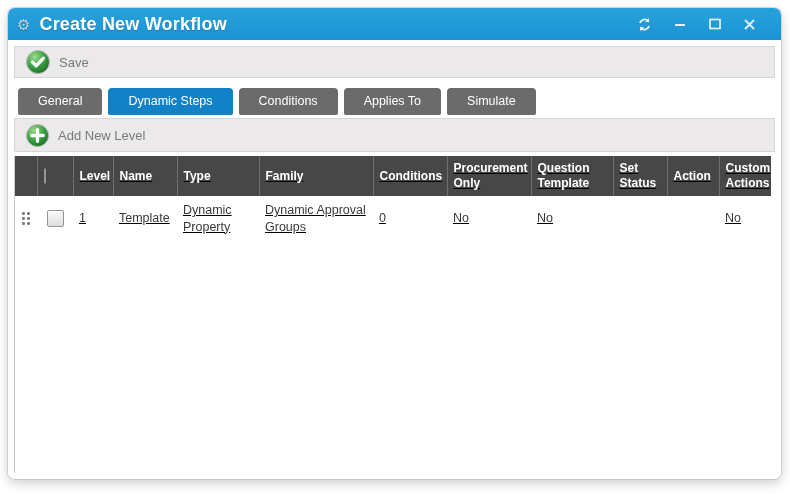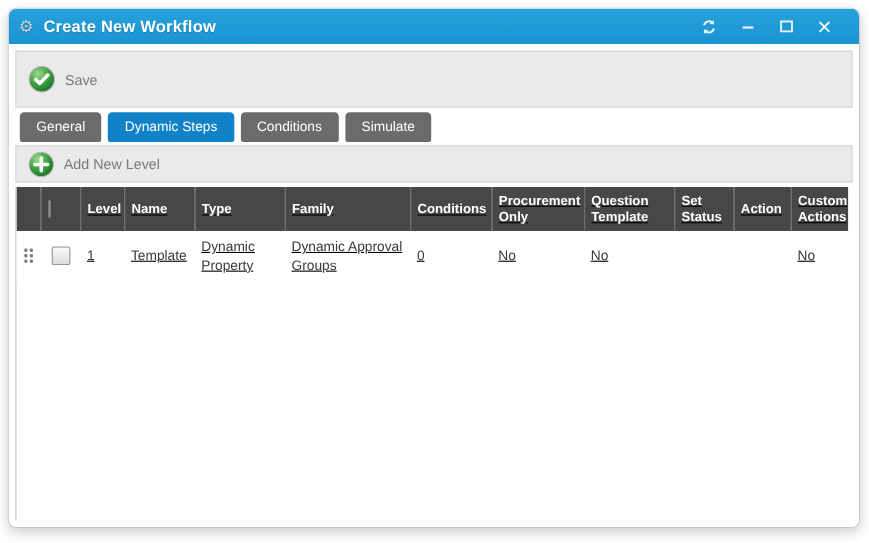--- a/index.html
+++ b/index.html
@@ -12,41 +12,41 @@
     position:absolute;left:8px;top:8px;width:773px;height:471px;
     background:#fff;border-radius:7px;overflow:hidden;
     box-shadow:0 0 0 1px rgba(150,165,175,.38), 0 4px 12px rgba(0,0,0,.20);
   }
   
   .titlebar{
     height:32px;background:linear-gradient(180deg,#27a2db 0%,#1b93d3 100%);
     display:flex;align-items:center;padding:0 12px 0 9px;
   }
   .gear{font-size:15px;line-height:1;color:#c7d1d8;text-shadow:0 1px 1px rgba(0,0,0,.25);}
-  .title{color:#fff;font-weight:bold;font-size:15px;margin-left:9px;flex:1;
+  .title{color:#fff;font-weight:bold;font-size:18px;margin-left:9px;flex:1;
          text-shadow:0 1px 1px rgba(0,0,0,.18);letter-spacing:.2px;}
   .controls{display:flex;align-items:center;gap:20px;margin-right:12px;}
   .ctrl{width:15px;height:15px;display:flex;align-items:center;justify-content:center;cursor:pointer;}
   .ctrl svg{display:block;}
   
   .content{position:absolute;top:32px;left:0;right:0;bottom:0;background:#fff;
            padding:6px;display:flex;flex-direction:column;box-sizing:border-box;}
   .toolbar{
     background:#ebe9e9;border:1px solid #d8d5d5;display:flex;align-items:center;
     padding:0 10px;box-sizing:border-box;flex:none;
   }
-  .toolbar.save-bar{height:52px;margin-bottom:4px;}
+  .toolbar.save-bar{height:32px;margin-bottom:10px;}
   .toolbar.level-bar{height:34px;margin-bottom:4px;}
   .tbbtn{display:flex;align-items:center;gap:8px;color:#7a7a7a;font-size:13px;cursor:pointer;}
   .tbbtn + .tbbtn{margin-left:20px;}
   .tbbtn svg{display:block;}
   
   .tabbar{display:flex;gap:6px;padding-left:4px;margin-bottom:3px;flex:none;}
   .tab{
-    height:27px;line-height:27px;padding:0 15px;background:#6b6b6b;color:#fff;
+    height:27px;line-height:27px;padding:0 20px;background:#6b6b6b;color:#fff;
     font-size:12.5px;border-radius:4px 4px 2px 2px;cursor:pointer;white-space:nowrap;text-align:right;
   }
   .tab.active{background:#1182c8;}
   
   .grid{flex:1;border-left:1px solid #c7c7c7;overflow:hidden;}
   table{border-collapse:collapse;table-layout:fixed;width:756px;text-decoration:underline;}
   thead th{
     background:#474747;color:#fff;font-size:12px;font-weight:600;text-align:left;
     vertical-align:middle;padding:3px 6px;height:40px;box-sizing:border-box;
     border-right:1px solid #6f6f6f;line-height:1.25;
@@ -128,20 +128,21 @@
           <path d="M7.5 13.2 L11.2 16.8 L18.5 9.2" fill="none" stroke="#fff" stroke-width="3.2" stroke-linecap="round" stroke-linejoin="round"></path>
         </svg>
         <span>Save</span>
       </div>
     </div>
 
     <div class="tabbar">
       <div class="tab">General</div>
       <div class="tab active">Dynamic Steps</div>
       <div class="tab">Conditions</div>
+      <div class="tab">Applies To</div>
       <div class="tab">Simulate</div>
     </div>
 
     <div class="toolbar level-bar">
       <div class="tbbtn">
         <svg width="25" height="25" viewBox="0 0 26 26">
           <circle cx="13" cy="13" r="11.5" fill="url(#gGreen)" stroke="#b9b9b9" stroke-width="1"></circle>
           <path d="M13 7 L13 19 M7 13 L19 13" stroke="#fff" stroke-width="3.4" stroke-linecap="round"></path>
         </svg>
         <span>Add New Level</span>

